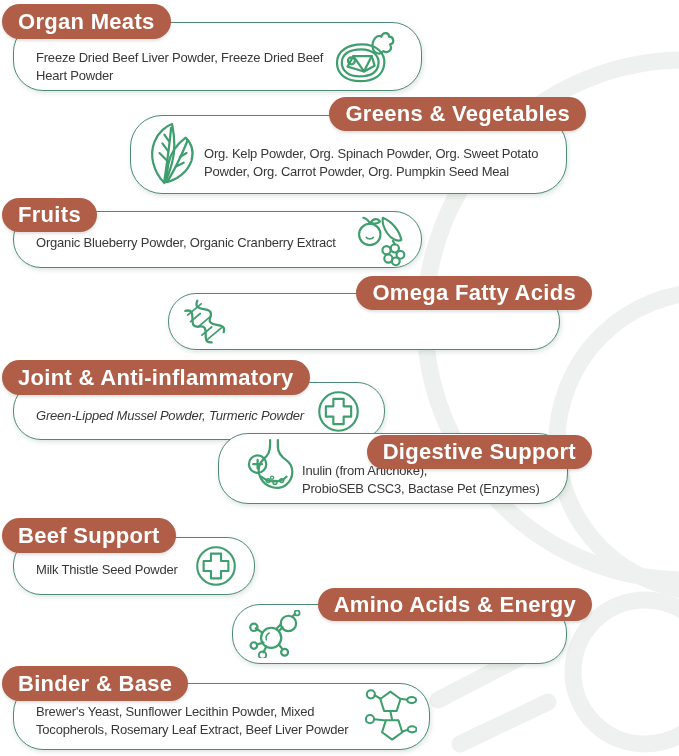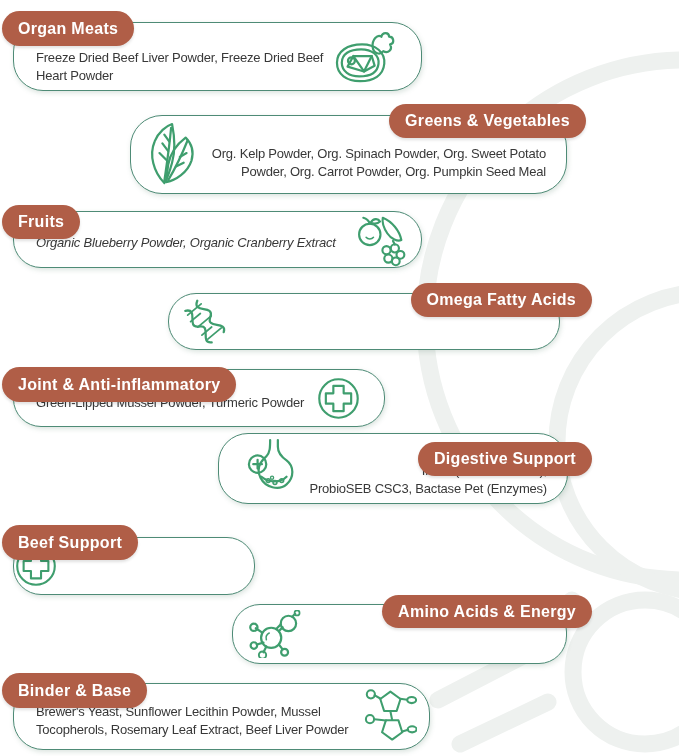--- a/index.html
+++ b/index.html
@@ -13,52 +13,52 @@
   .box{
     position:absolute;z-index:1;background:#fff;border:1.7px solid #4e8b76;
     display:flex;align-items:center;box-sizing:border-box;
     box-shadow:1px 2px 5px rgba(90,130,110,.22);
   }
   .ing{
     flex:1;font-size:13px;letter-spacing:-0.2px;line-height:17.5px;color:#383838;
     white-space:pre;box-sizing:border-box;
   }
   .left-box .ing{text-align:left;padding-left:22px;}
-  .right-box .ing{text-align:right;padding-right:20px;}
+  .right-box .ing{text-align:left;padding-right:20px;}
   .right-box .ing.center{text-align:center;padding-right:8px;}
   .icon{display:flex;align-items:center;justify-content:center;flex:0 0 auto;}
   .icon svg{display:block;}
   
   .pill{
     position:absolute;z-index:2;background:#b05e47;color:#fff;border-radius:18px;
-    display:flex;align-items:center;padding:0 16px;font-weight:bold;font-size:16px;
-    letter-spacing:.3px;box-shadow:0 2px 3px rgba(0,0,0,.12);white-space:nowrap;margin-top:7px;
+    display:flex;align-items:center;padding:0 16px;font-weight:bold;font-size:22px;
+    letter-spacing:.3px;box-shadow:0 2px 3px rgba(0,0,0,.12);white-space:nowrap;
   }
   
   .s1 .box{left:13px;top:22px;width:409px;height:69px;border-radius:30px;}
   .s1 .pill{left:2px;top:4px;height:35px;}
   .s1 .ing{padding-top:20px;}
   .s1 .icon{margin-right:26px;}
 
   .s2 .box{left:130px;top:115px;width:437px;height:79px;border-radius:32px;}
   .s2 .pill{right:93px;top:97px;height:34px;}
   .s2 .ing{padding-top:16px;}
   .s2 .icon{margin-left:13px;}
 
   .s3 .box{left:13px;top:211px;width:409px;height:57px;border-radius:28px;}
   .s3 .pill{left:2px;top:198px;height:34px;}
-  .s3 .ing{padding-top:7px;font-style:italic;}
+  .s3 .ing{padding-top:7px;}
   .s3 .icon{margin-right:15px;}
 
   .s4 .box{left:168px;top:293px;width:392px;height:57px;border-radius:28px;}
   .s4 .pill{right:87px;top:276px;height:34px;}
   .s4 .ing{padding-top:10px;}
   .s4 .icon{margin-left:12px;}
 
-  .s5 .box{left:13px;top:369px;width:372px;height:58px;border-radius:28px;}
+  .s5 .box{left:13px;top:382px;width:372px;height:58px;border-radius:28px;font-style:italic;}
   .s5 .pill{left:2px;top:360px;height:35px;}
   .s5 .ing{padding-top:10px;}
   .s5 .icon{margin-right:23px;}
 
   .s6 .box{left:218px;top:433px;width:350px;height:71px;border-radius:30px;}
   .s6 .pill{right:87px;top:435px;height:34px;}
   .s6 .ing{padding-top:22px;}
   .s6 .icon{margin-left:27px;}
 
   .s7 .box{left:13px;top:537px;width:242px;height:58px;border-radius:28px;}
@@ -205,20 +205,21 @@
       <div class="ing">Inulin (from Artichoke),
 ProbioSEB CSC3, Bactase Pet (Enzymes)</div>
     </div>
     <div class="pill">
       <span>Digestive Support</span>
     </div>
   </div>
 
   <div class="s7">
     <div class="box left-box">
+      <div class="ing">Milk Thistle Seed Powder</div>
       <span class="icon">
         <svg width="44" height="44" viewBox="0 0 48 48" class="g">
           <circle cx="24" cy="24" r="20.5"></circle>
           <path d="M18.5,10.5 L29.5,10.5 L29.5,18.5 L37.5,18.5 L37.5,29.5 L29.5,29.5 L29.5,37.5 L18.5,37.5 L18.5,29.5 L10.5,29.5 L10.5,18.5 L18.5,18.5 Z"></path>
         </svg>
       </span>
     </div>
     <div class="pill">
       <span>Beef Support</span>
     </div>
@@ -242,21 +243,21 @@
         </svg>
       </span>
     </div>
     <div class="pill">
       <span>Amino Acids &amp; Energy</span>
     </div>
   </div>
 
   <div class="s9">
     <div class="box left-box">
-      <div class="ing">Brewer's Yeast, Sunflower Lecithin Powder, Mussel
+      <div class="ing">Brewer's Yeast, Sunflower Lecithin Powder, Mixed
 Tocopherols, Rosemary Leaf Extract, Beef Liver Powder</div>
       <span class="icon">
         <svg width="55" height="57" viewBox="0 0 62 62" class="g">
           <path d="M32,3 L43.4,11.3 L39.1,24.7 L24.9,24.7 L20.6,11.3 Z"></path>
           <path d="M34,57 L22.6,48.7 L26.9,35.3 L41.1,35.3 L45.4,48.7 Z"></path>
           <path d="M21,11 L14,7 M43,11 L51,12 M27,35.5 L14,34 M45.4,48 L52,46 M32,25 L34,35"></path>
           <circle cx="10" cy="6" r="4.6"></circle>
           <ellipse cx="56" cy="12.5" rx="5" ry="3.4"></ellipse>
           <circle cx="9" cy="34" r="4.6"></circle>
           <ellipse cx="56.5" cy="45.5" rx="5" ry="3.4"></ellipse>

